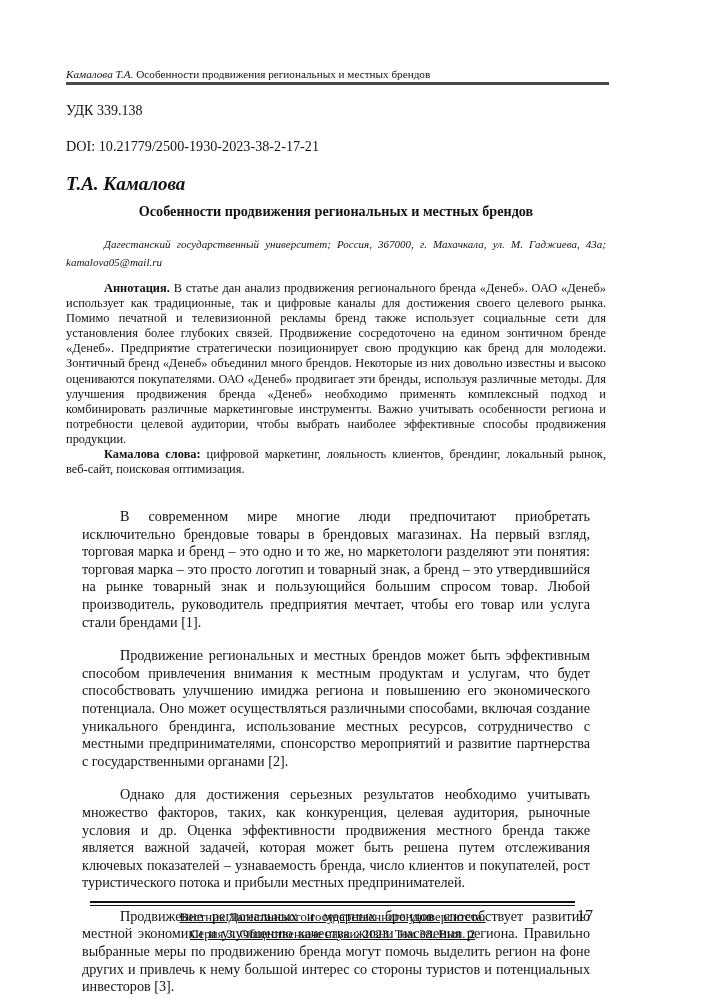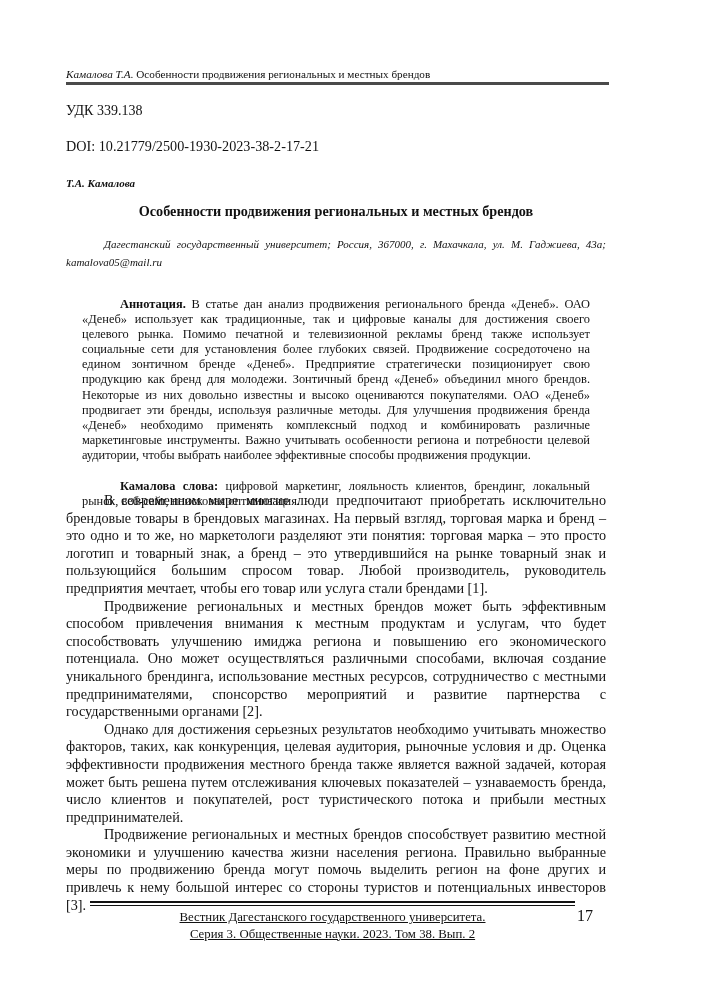--- a/index.html
+++ b/index.html
@@ -7,38 +7,38 @@
            font-family: "Liberation Serif", serif; color: #111; }
     .page { position: absolute; left: 0; top: 0; width: 709px; height: 742px; }
 
     .running-header { position: absolute; left: 66px; top: 67px; width: 543px;
                       font-size: 11.2px; line-height: 14px; white-space: nowrap; }
     .running-header .author { font-style: italic; }
     .header-rule { position: absolute; left: 66px; top: 82px; width: 543px; height: 3px; background: #4a4a4a; }
 
     .udk { position: absolute; left: 66px; top: 102px; font-size: 14px; line-height: 17px; }
     .doi { position: absolute; left: 66px; top: 138px; font-size: 14.2px; line-height: 17px; }
-    .author-name { position: absolute; left: 66px; top: 175px; font-size: 11px; line-height: 17px;
+    .author-name { position: absolute; left: 66px; top: 175px; font-size: 19px; line-height: 17px;
                    font-weight: bold; font-style: italic; }
 
     .article-title { position: absolute; left: 66px; top: 203px; width: 540px; text-align: center;
                      font-size: 14.2px; line-height: 17px; font-weight: bold; }
 
     .affiliation { position: absolute; left: 66px; top: 236px; width: 540px; font-size: 11px;
                    line-height: 17.5px; font-style: italic; text-align: justify; text-indent: 38px;
                    text-align-last: left; }
 
     .abstract { position: absolute; left: 66px; top: 281px; width: 540px; font-size: 12.4px;
                 line-height: 15.1px; text-align: justify; }
-    .abstract p { margin: 16px; text-indent: 38px; }
+    .abstract p { margin: 0; text-indent: 38px; }
     .abstract .label { font-weight: bold; }
 
     .body-text { position: absolute; left: 66px; top: 492px; width: 540px; font-size: 14.2px;
                  line-height: 17.6px; text-align: justify; }
-    .body-text p { margin: 0; text-indent: 38px; }
+    .body-text p { margin: 16px; text-indent: 38px; }
 
     .footer-rule { position: absolute; left: 90px; top: 901px; width: 485px; height: 6px; }
     .footer-rule .l1 { position: absolute; left: 0; top: 0; width: 100%; height: 2px; background: #111; }
     .footer-rule .l2 { position: absolute; left: 0; top: 4px; width: 100%; height: 1px; background: #111; }
 
     .footer-journal { position: absolute; left: 90px; top: 909px; width: 485px; text-align: center;
                       font-size: 12.8px; line-height: 16.5px; text-decoration: underline; }
     .page-number { position: absolute; left: 577px; top: 907px; font-size: 16px; line-height: 17px; }
   </style>
 </head>

